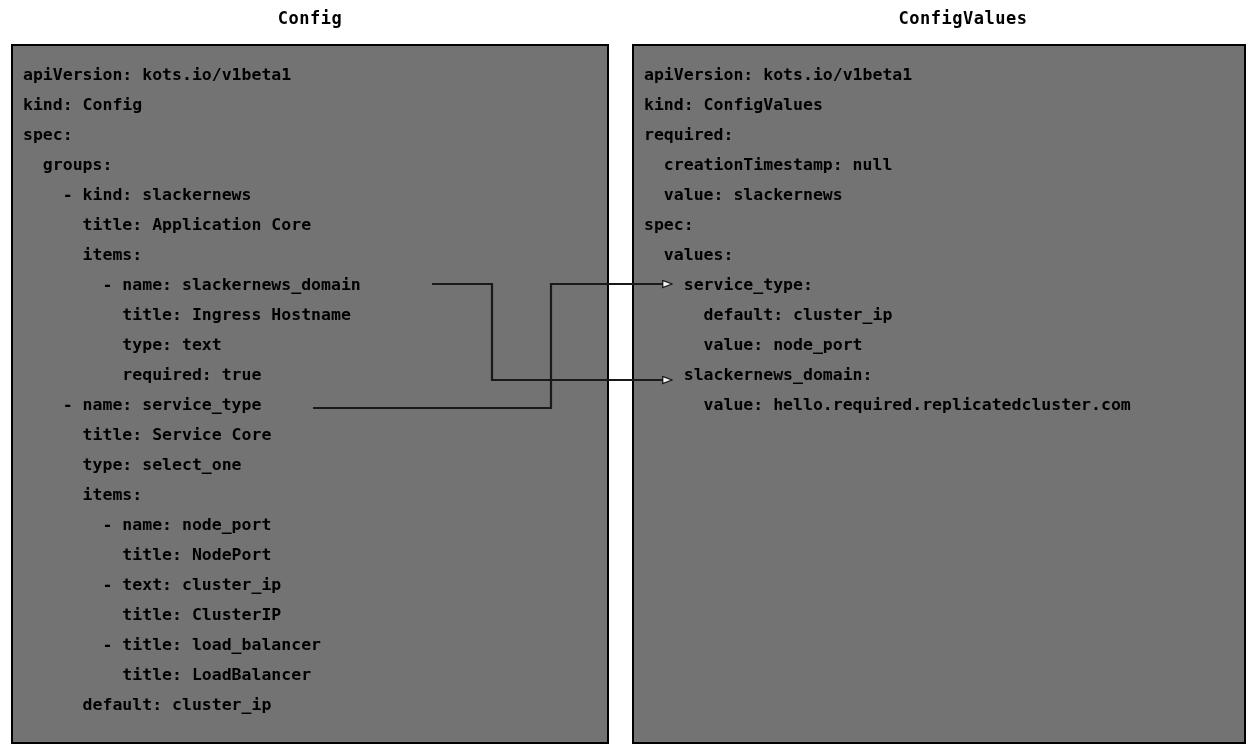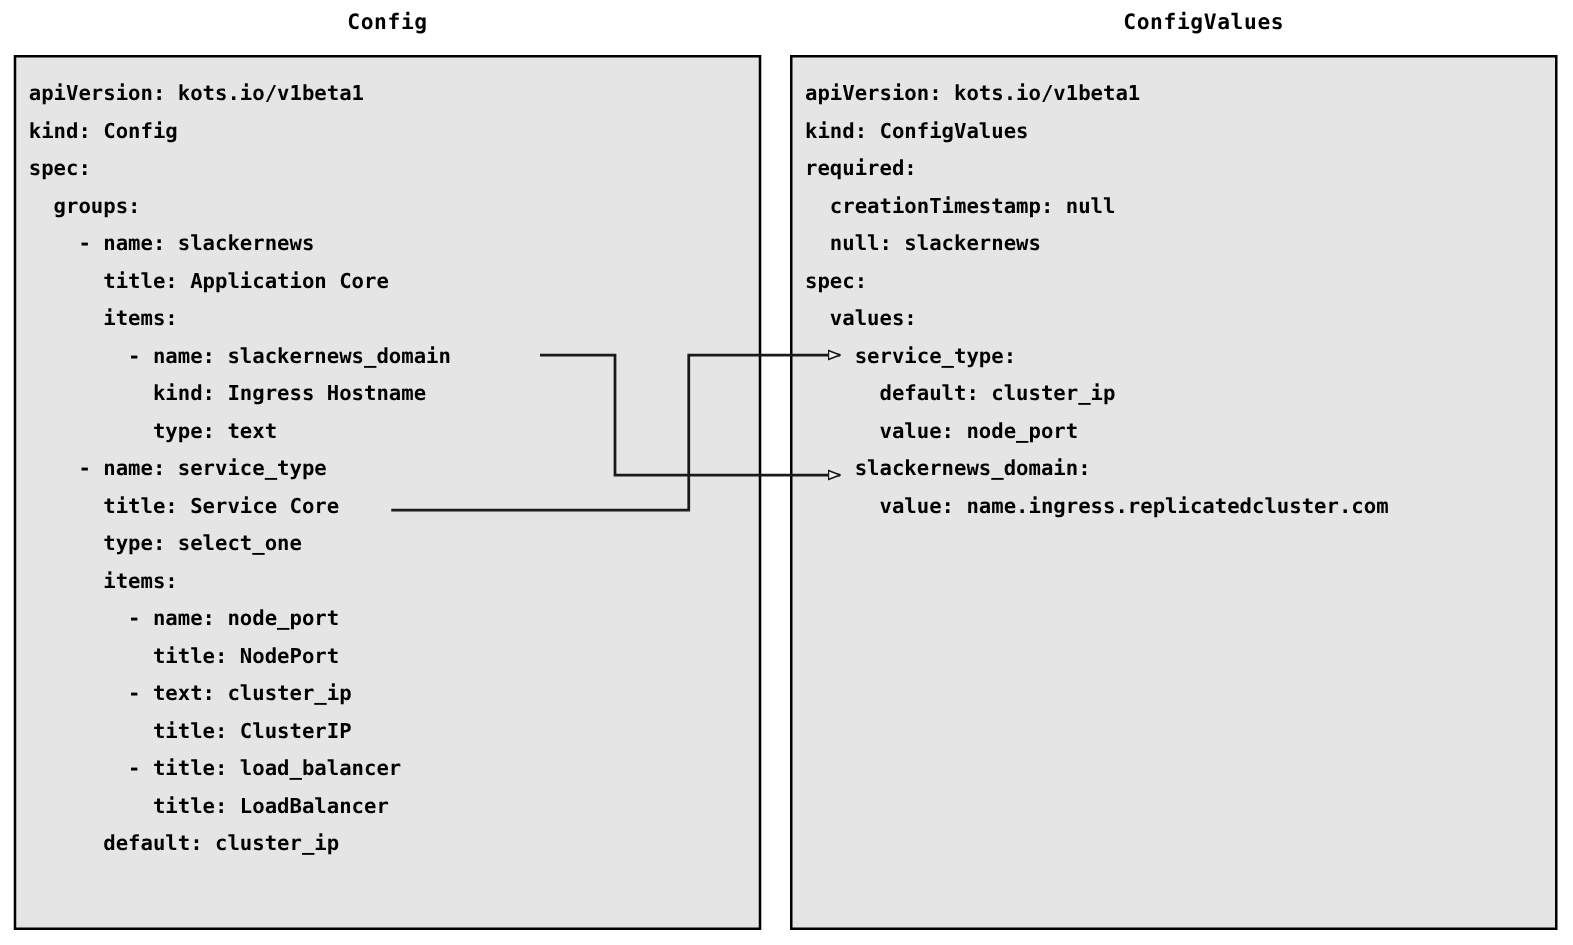--- a/index.html
+++ b/index.html
@@ -35,21 +35,21 @@
     top: 8px;
     width: 598px;
   }
   #title-configvalues {
     left: 656px;
     top: 8px;
     width: 614px;
   }
   .panel {
     position: absolute;
-    background: #e5e5e5;
+    background: #737373;
     border: 2px solid #000000;
     box-sizing: border-box;
   }
   #panel-config {
     left: 11px;
     top: 44px;
     width: 598px;
     height: 700px;
   }
   #panel-configvalues {
@@ -91,26 +91,27 @@
 <div id="stage">
 
   <div class="panel-title" id="title-config">Config</div>
 
   <div class="panel" id="panel-config">
     <div class="code-block" id="code-config">
         <div class="code-line">apiVersion: kots.io/v1beta1</div>
         <div class="code-line">kind: Config</div>
         <div class="code-line">spec:</div>
         <div class="code-line">  groups:</div>
-        <div class="code-line">    - name: slackernews</div>
+        <div class="code-line">    - kind: slackernews</div>
         <div class="code-line">      title: Application Core</div>
         <div class="code-line">      items:</div>
         <div class="code-line">        - name: slackernews_domain</div>
-        <div class="code-line">          kind: Ingress Hostname</div>
+        <div class="code-line">          title: Ingress Hostname</div>
         <div class="code-line">          type: text</div>
+        <div class="code-line">          required: true</div>
         <div class="code-line">    - name: service_type</div>
         <div class="code-line">      title: Service Core</div>
         <div class="code-line">      type: select_one</div>
         <div class="code-line">      items:</div>
         <div class="code-line">        - name: node_port</div>
         <div class="code-line">          title: NodePort</div>
         <div class="code-line">        - text: cluster_ip</div>
         <div class="code-line">          title: ClusterIP</div>
         <div class="code-line">        - title: load_balancer</div>
         <div class="code-line">          title: LoadBalancer</div>
@@ -119,28 +120,28 @@
   </div>
 
   <div class="panel-title" id="title-configvalues">ConfigValues</div>
 
   <div class="panel" id="panel-configvalues">
     <div class="code-block" id="code-configvalues">
         <div class="code-line">apiVersion: kots.io/v1beta1</div>
         <div class="code-line">kind: ConfigValues</div>
         <div class="code-line">required:</div>
         <div class="code-line">  creationTimestamp: null</div>
-        <div class="code-line">  null: slackernews</div>
+        <div class="code-line">  value: slackernews</div>
         <div class="code-line">spec:</div>
         <div class="code-line">  values:</div>
         <div class="code-line">    service_type:</div>
         <div class="code-line">      default: cluster_ip</div>
         <div class="code-line">      value: node_port</div>
         <div class="code-line">    slackernews_domain:</div>
-        <div class="code-line">      value: name.ingress.replicatedcluster.com</div>
+        <div class="code-line">      value: hello.required.replicatedcluster.com</div>
       </div>
   </div>
 
   <svg id="connectors" viewBox="0 0 1258 756" width="1258" height="756">
     <defs>
       <marker id="arrowhead" markerWidth="11" markerHeight="9" refX="10" refY="4.5" orient="auto" markerUnits="userSpaceOnUse">
         <path d="M 0.7 0.9 L 10 4.5 L 0.7 8.1 Z" fill="#f2f2f2" stroke="#1a1a1a" stroke-width="1.3" stroke-linejoin="miter"></path>
       </marker>
     </defs>
     <g id="connector-paths">

